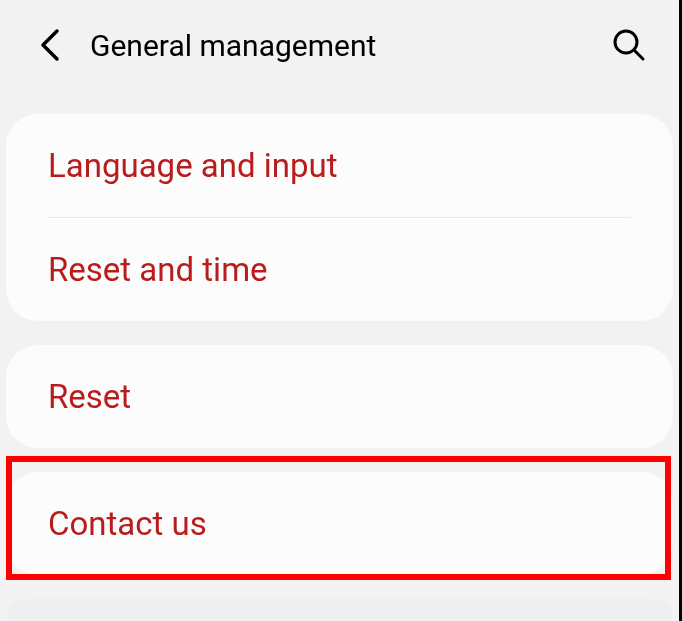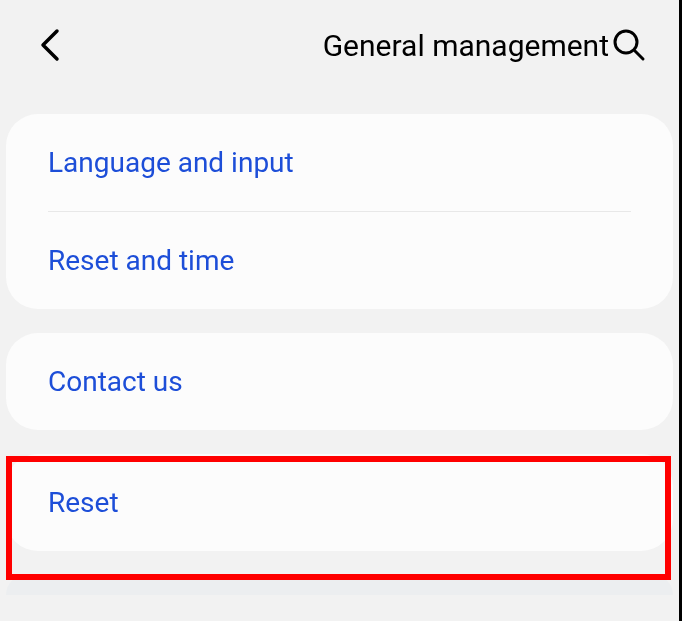--- a/index.html
+++ b/index.html
@@ -13,21 +13,20 @@
       background: #f2f2f2;
       font-family: -apple-system, BlinkMacSystemFont, 'Segoe UI', Roboto, sans-serif;
       position: relative;
       border-right: 3px solid #000;
     }
     .header {
       display: flex;
       align-items: center;
       padding: 20px 30px;
       height: 90px;
-      text-align: right;
     }
     .back-btn {
       width: 40px;
       height: 40px;
       display: flex;
       align-items: center;
       justify-content: center;
       cursor: pointer;
     }
     .title {
@@ -48,22 +47,22 @@
       padding: 0 6px;
     }
     .card {
       background: #fcfcfc;
       border-radius: 32px;
       margin-top: 24px;
       overflow: hidden;
     }
     .item {
       padding: 32px 42px;
-      font-size: 28px;
-      color: #1d4ed8;
+      font-size: 33px;
+      color: #b91c1c;
       cursor: pointer;
     }
     .divider {
       height: 1px;
       background: #e8e8e8;
       margin: 0 42px;
     }
     .highlight-box {
       position: absolute;
       border: 6px solid #ff0000;
@@ -104,26 +103,26 @@
       <span>Language and input</span>
     </div>
     <div class="divider"></div>
     <div class="item">
       <span>Reset and time</span>
     </div>
   </div>
 
   <div class="card">
     <div class="item">
-      <span>Contact us</span>
+      <span>Reset</span>
     </div>
   </div>
 
   <div class="card">
     <div class="item">
-      <span>Reset</span>
+      <span>Contact us</span>
     </div>
   </div>
 
   <div class="partial-card"></div>
 </div>
 
 <div class="highlight-box"></div>
 
 </body></html>

